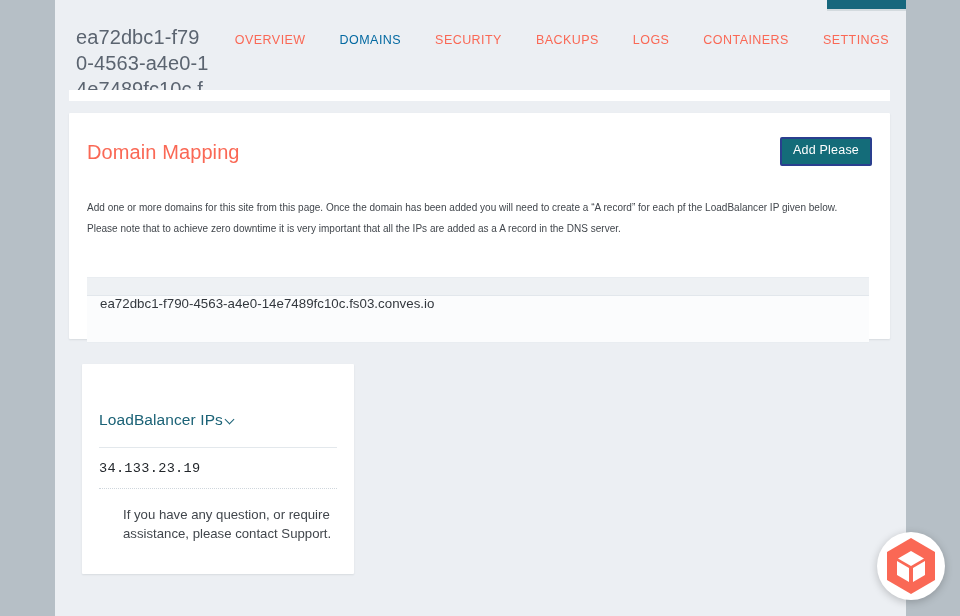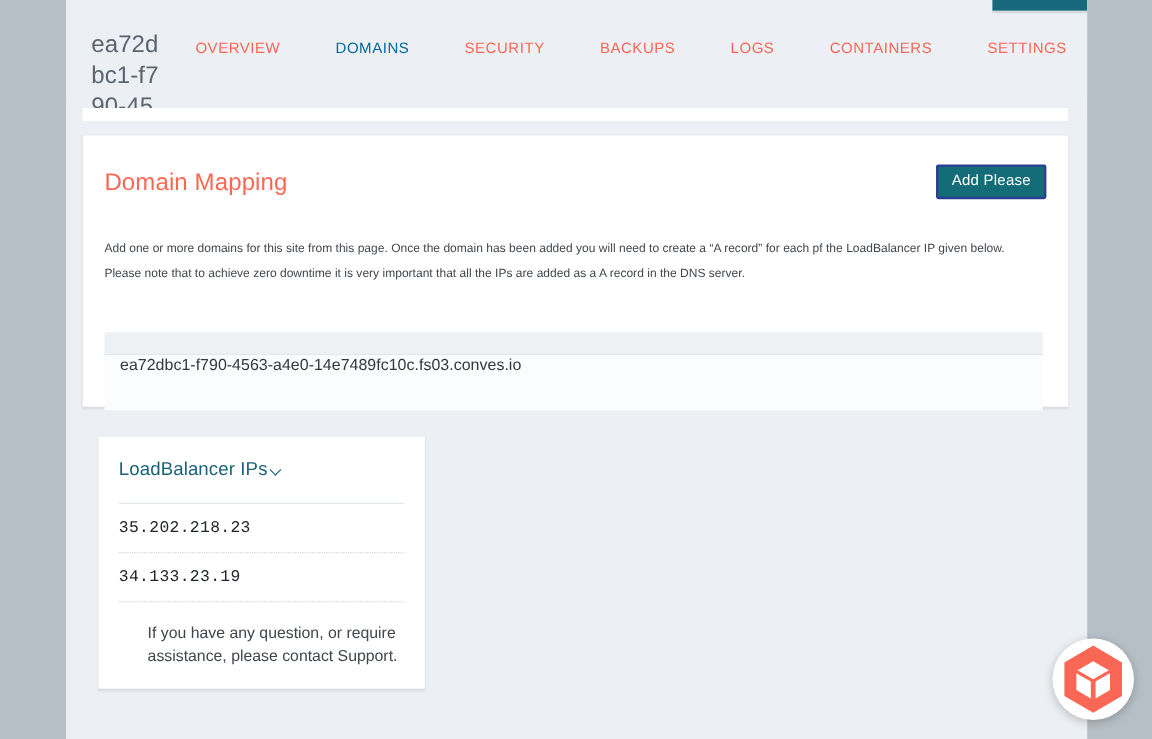--- a/index.html
+++ b/index.html
@@ -76,21 +76,21 @@
     font-weight: 400;
     letter-spacing: 0.1px;
     word-break: break-all;
   }
 
   .main-nav {
     display: flex;
     align-items: center;
     margin-left: 8px;
     margin-top: 9px;
-    gap: 12px;
+    gap: 0;
   }
   .nav-item {
     font-size: 12.5px;
     letter-spacing: 0.45px;
     color: #fa6855;
     text-transform: uppercase;
     cursor: pointer;
     padding: 0 17px;
     white-space: nowrap;
     font-weight: 400;
@@ -212,20 +212,21 @@
     width: 272px;
     height: 210px;
     box-sizing: border-box;
     padding: 0 17px;
   }
   .lb-head {
     display: flex;
     align-items: center;
     height: 55px;
     gap: 2px;
+    margin-top: 28px;
   }
   .lb-title {
     font-size: 15.5px;
     color: #1b6276;
     font-weight: 400;
     letter-spacing: 0.1px;
   }
   .chevron-down {
     display: inline-block;
     width: 11px;
@@ -334,23 +335,20 @@
       </div>
 
       <div class="card lb-card">
         <div class="lb-head">
           <span class="lb-title">LoadBalancer IPs</span>
           <span class="chevron-down"></span>
         </div>
         <div class="lb-divider"></div>
 
         <div class="ip-row">
-          <span class="ip-value">35.202.218.23</span>
-        </div>
-        <div class="ip-row">
           <span class="ip-value">34.133.23.19</span>
         </div>
 
         <div class="lb-note">If you have any question, or require assistance, please contact Support.</div>
       </div>
 
     </div>
   </div>
 
   <div class="fab">

